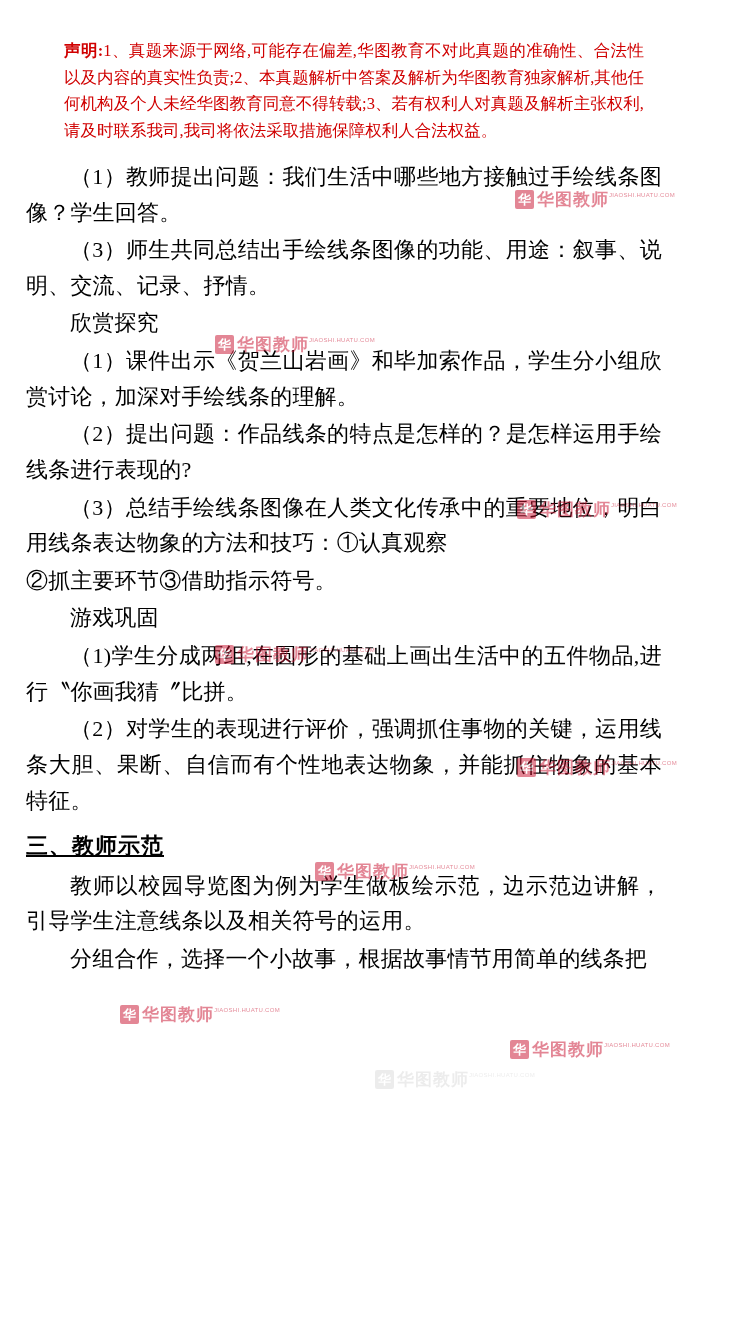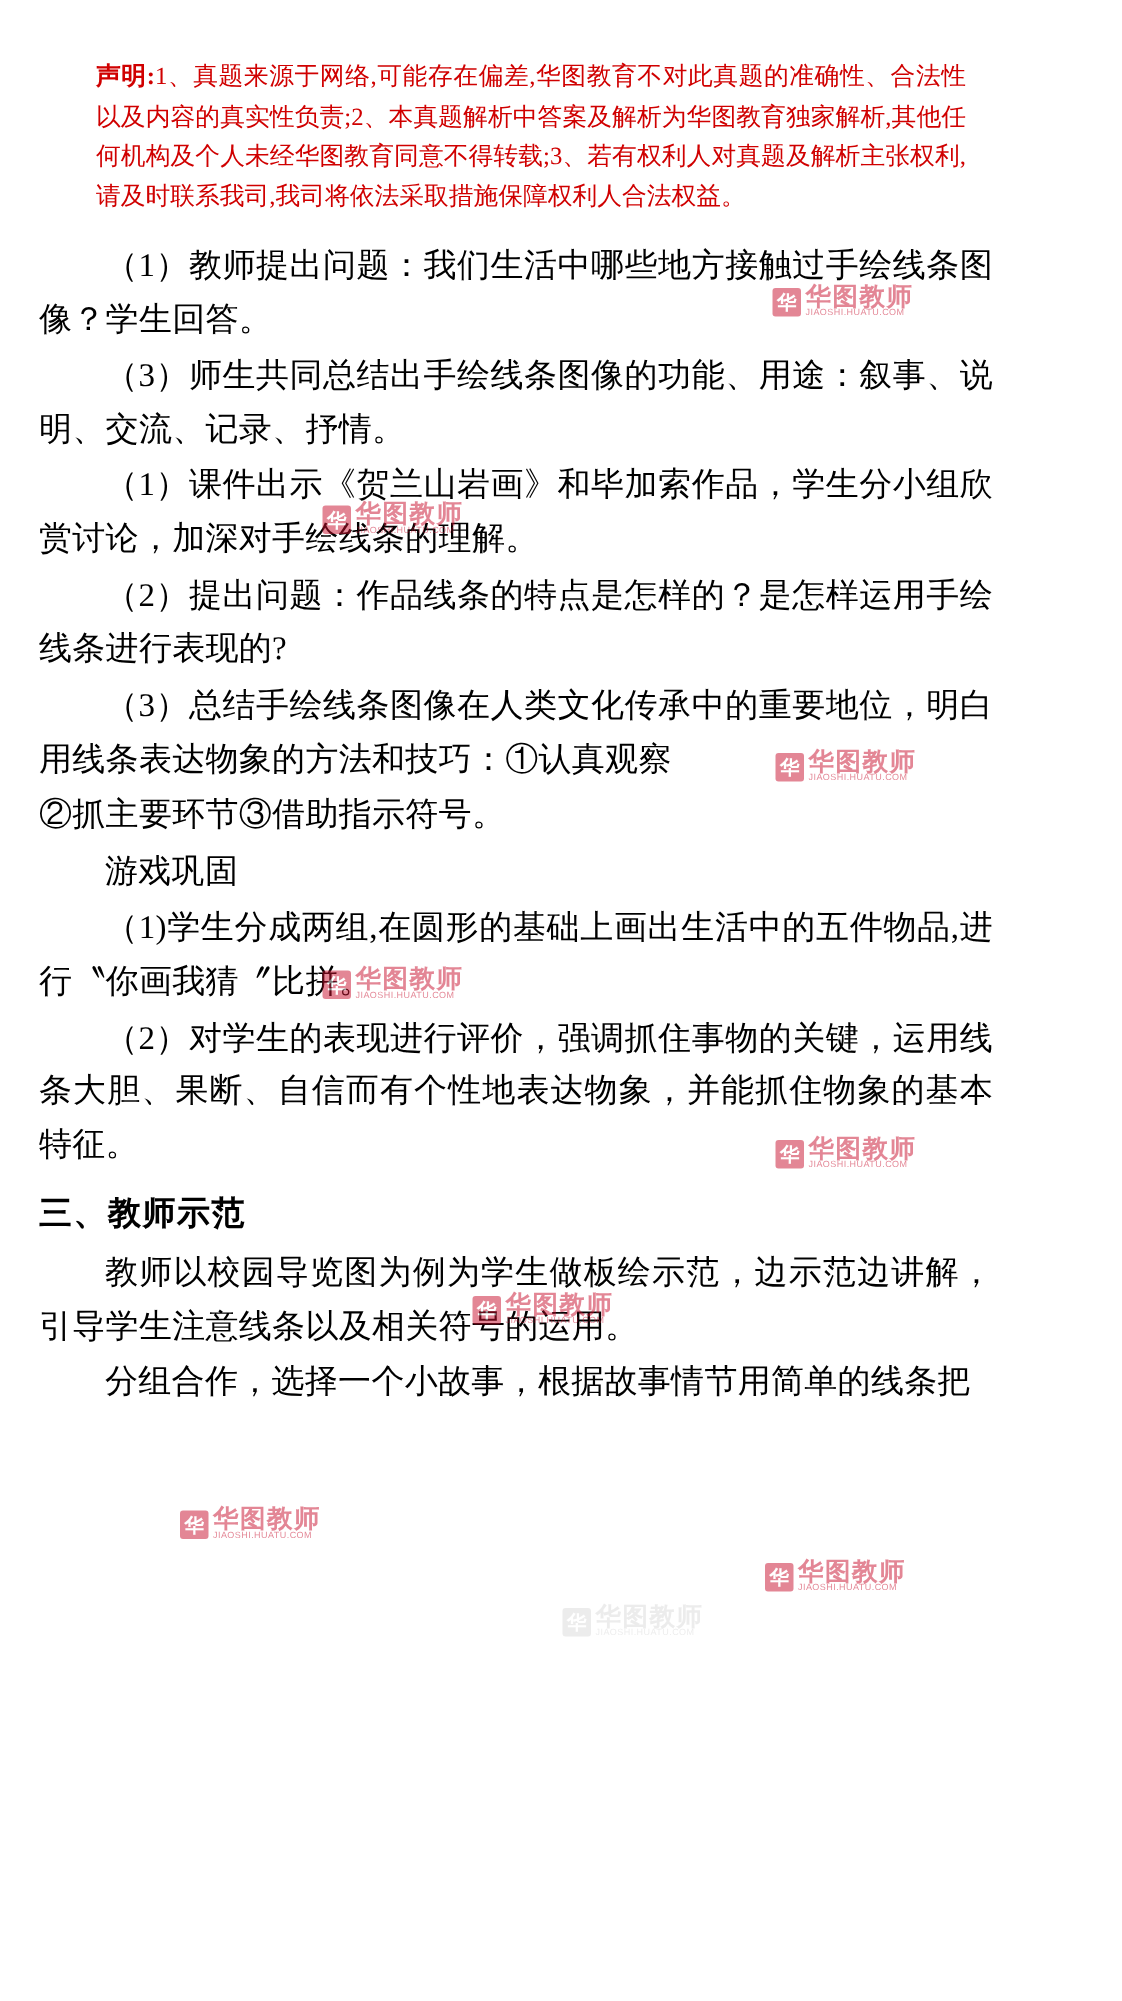--- a/index.html
+++ b/index.html
@@ -48,20 +48,21 @@
   p.cont {
     margin: 0 0 2px 0;
     text-indent: 0;
   }
   h2.section {
     font-size: 22px;
     font-weight: bold;
     margin: 10px 0 4px 0;
     text-indent: 0;
     letter-spacing: 1px;
+    text-decoration: underline;
   }
   
   .wm {
     position: absolute;
     pointer-events: none;
     user-select: none;
     display: flex;
     align-items: center;
     opacity: 0.5;
   }
@@ -73,21 +74,21 @@
     font-size: 13px;
     line-height: 19px;
     text-align: center;
     font-family: "Liberation Sans", sans-serif;
     font-weight: bold;
     margin-right: 3px;
     border-radius: 2px;
   }
   .wm .txt {
     display: flex;
-    flex-direction: column;
+    flex-direction: row;
   }
   .wm .txt .cn {
     font-family: "Liberation Sans", sans-serif;
     font-weight: bold;
     font-size: 17px;
     line-height: 16px;
     color: #c8102e;
     letter-spacing: 1px;
   }
   .wm .txt .en {
@@ -106,20 +107,21 @@
 
 <div class="page">
 
   <div class="disclaimer">
     <span class="lead">声明:</span><span>1、真题来源于网络,可能存在偏差,华图教育不对此真题的准确性、合法性以及内容的真实性负责;2、本真题解析中答案及解析为华图教育独家解析,其他任何机构及个人未经华图教育同意不得转载;3、若有权利人对真题及解析主张权利,请及时联系我司,我司将依法采取措施保障权利人合法权益。</span>
   </div>
 
   <div class="body-text">
     <p class="para">（1）教师提出问题：我们生活中哪些地方接触过手绘线条图像？学生回答。</p>
     <p class="para">（3）师生共同总结出手绘线条图像的功能、用途：叙事、说明、交流、记录、抒情。</p>
+    <p class="para">欣赏探究</p>
     <p class="para">（1）课件出示《贺兰山岩画》和毕加索作品，学生分小组欣赏讨论，加深对手绘线条的理解。</p>
     <p class="para">（2）提出问题：作品线条的特点是怎样的？是怎样运用手绘线条进行表现的?</p>
     <p class="para">（3）总结手绘线条图像在人类文化传承中的重要地位，明白用线条表达物象的方法和技巧：①认真观察</p>
     <p class="cont">②抓主要环节③借助指示符号。</p>
     <p class="para">游戏巩固</p>
     <p class="para">（1)学生分成两组,在圆形的基础上画出生活中的五件物品,进行〝你画我猜〞比拼。</p>
     <p class="para">（2）对学生的表现进行评价，强调抓住事物的关键，运用线条大胆、果断、自信而有个性地表达物象，并能抓住物象的基本特征。</p>
 
     <h2 class="section">三、教师示范</h2>
     <p class="para">教师以校园导览图为例为学生做板绘示范，边示范边讲解，引导学生注意线条以及相关符号的运用。</p>

